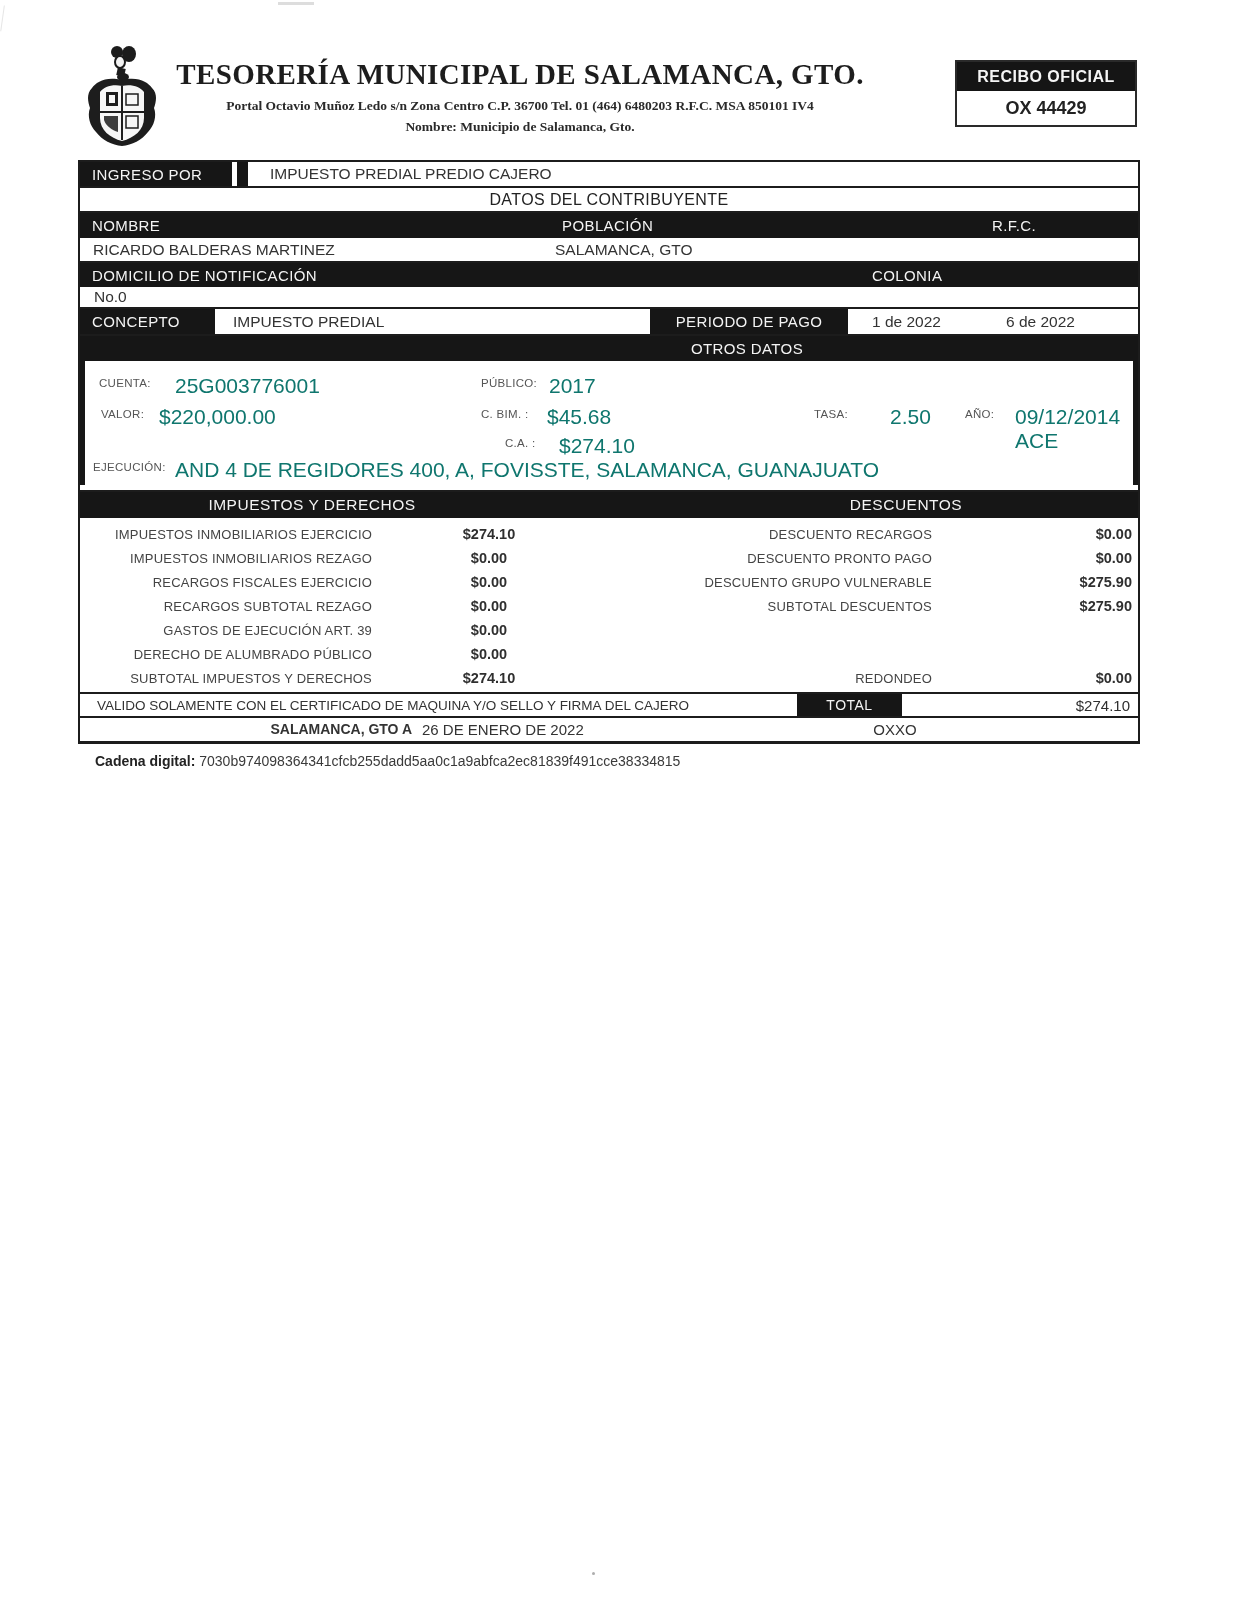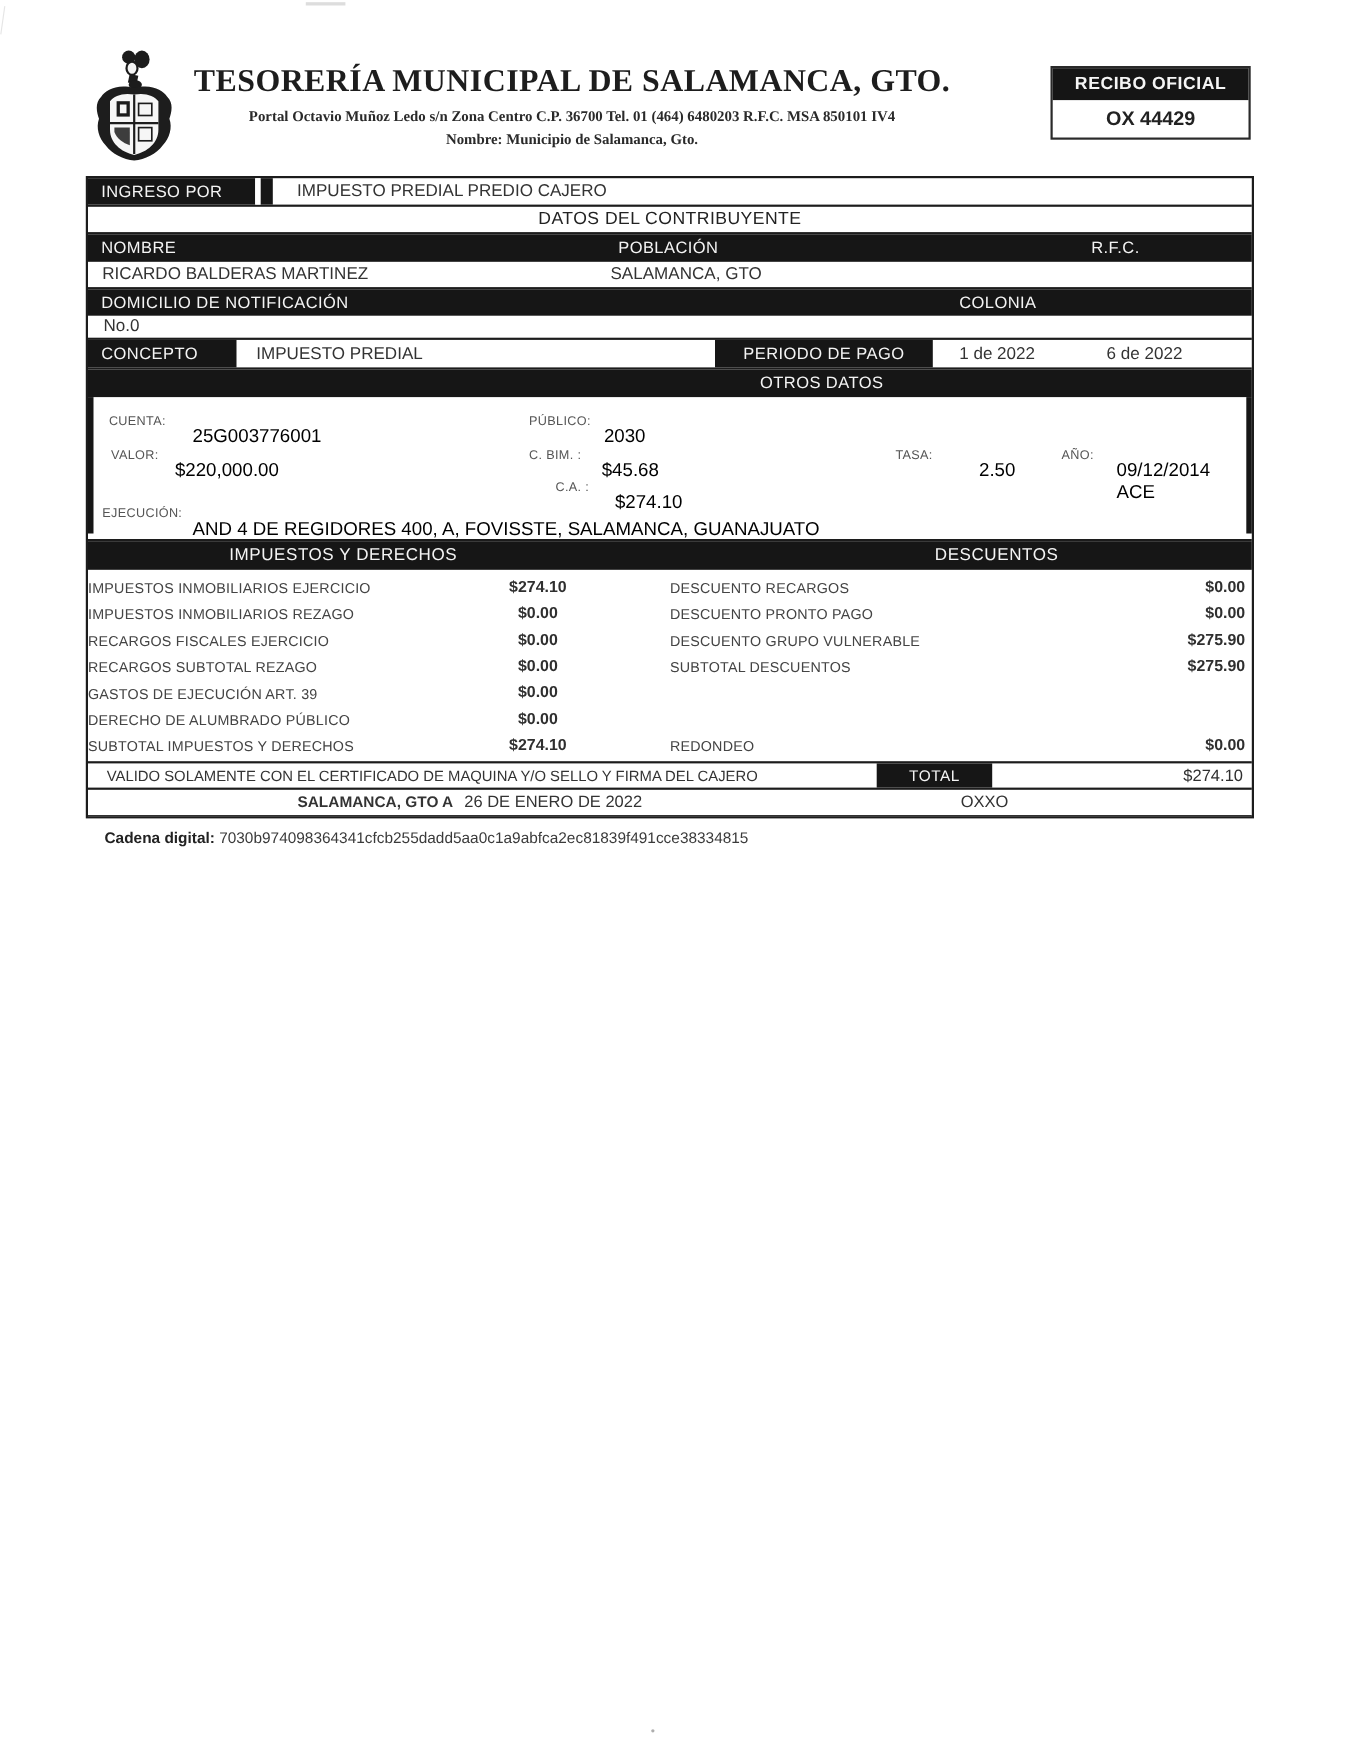--- a/index.html
+++ b/index.html
@@ -49,33 +49,33 @@
   .concepto-lbl { width:135px; display:flex; align-items:center; padding-left:12px; background:#161616; }
   .concepto-val { width:435px; display:flex; align-items:center; padding-left:18px; }
   .periodo-lbl { width:198px; display:flex; align-items:center; justify-content:center; background:#161616; }
   .periodo-dates { position:relative; flex:1; }
   .periodo-dates span { position:absolute; top:4px; }
 
   .r-otros { height:25px; display:flex; align-items:center; justify-content:center; padding-left:276px; }
 
   .otros-box { position:relative; height:124px; border-left:5px solid #161616; border-right:5px solid #161616; }
   .otros-box .sm { position:absolute; font-size:11.5px; color:#555; letter-spacing:0.3px; }
-  .otros-box .bg { position:absolute; font-size:17px; color:#000000;margin-top:13px; }
+  .otros-box .bg { position:absolute; font-size:21px; color:#0f766e; }
 
   .gap-row { height:7px; border-bottom:2px solid #1c1c1c; }
 
   .sec-hdrs { display:flex; height:26px; }
   .sec-hdrs .cell { flex:1; display:flex; align-items:center; justify-content:center;
                     font-size:15.5px; letter-spacing:0.5px; }
   .sec-hdrs .cell.right { padding-left:130px; }
 
   .charges { display:flex; border-bottom:2px solid #1c1c1c; padding-top:4px; padding-bottom:2px; }
   .ch-col { width:529px; }
   .ch-row { display:flex; height:24px; align-items:center; }
-  .ch-row .c-lbl { font-size:13px; color:#444; letter-spacing:0.2px; text-align:left; }
+  .ch-row .c-lbl { font-size:13px; color:#444; letter-spacing:0.2px; text-align:right; }
   .ch-row .c-val { font-size:14.5px; color:#2f2f2f; font-weight:bold; }
   .ch-col.left .c-lbl { flex:0 0 292px; }
   .ch-col.left .c-val { flex:0 0 234px; text-align:center; }
   .ch-col.right .c-lbl { flex:0 0 323px; }
   .ch-col.right .c-val { flex:1; text-align:right; padding-right:6px; }
 
   .r-valido { height:24px; border-bottom:2px solid #1c1c1c;text-align:right; }
   .valido-txt { position:absolute; left:17px; top:4px; font-size:13.5px; color:#333; }
   .total-box { position:absolute; left:717px; top:0; width:105px; height:100%; background:#161616;
                display:flex; align-items:center; justify-content:center; font-size:14px; letter-spacing:0.5px; }
@@ -176,21 +176,21 @@
         <span style="left:158px">6 de 2022</span>
       </div>
     </div>
 
     <div class="row r-otros bar lbl">OTROS DATOS</div>
 
     <div class="row otros-box">
       <span class="sm" style="left:14px;  top:16px">CUENTA:</span>
       <span class="bg" style="left:90px;  top:13px">25G003776001</span>
       <span class="sm" style="left:396px; top:16px">PÚBLICO:</span>
-      <span class="bg" style="left:464px; top:13px">2030</span>
+      <span class="bg" style="left:464px; top:13px">2017</span>
 
       <span class="sm" style="left:16px;  top:47px">VALOR:</span>
       <span class="bg" style="left:74px;  top:44px">$220,000.00</span>
       <span class="sm" style="left:396px; top:47px">C. BIM. :</span>
       <span class="bg" style="left:462px; top:44px">$45.68</span>
       <span class="sm" style="left:729px; top:47px">TASA:</span>
       <span class="bg" style="left:805px; top:44px">2.50</span>
       <span class="sm" style="left:880px; top:47px">AÑO:</span>
       <span class="bg" style="left:930px; top:44px">09/12/2014 ACE</span>
 

